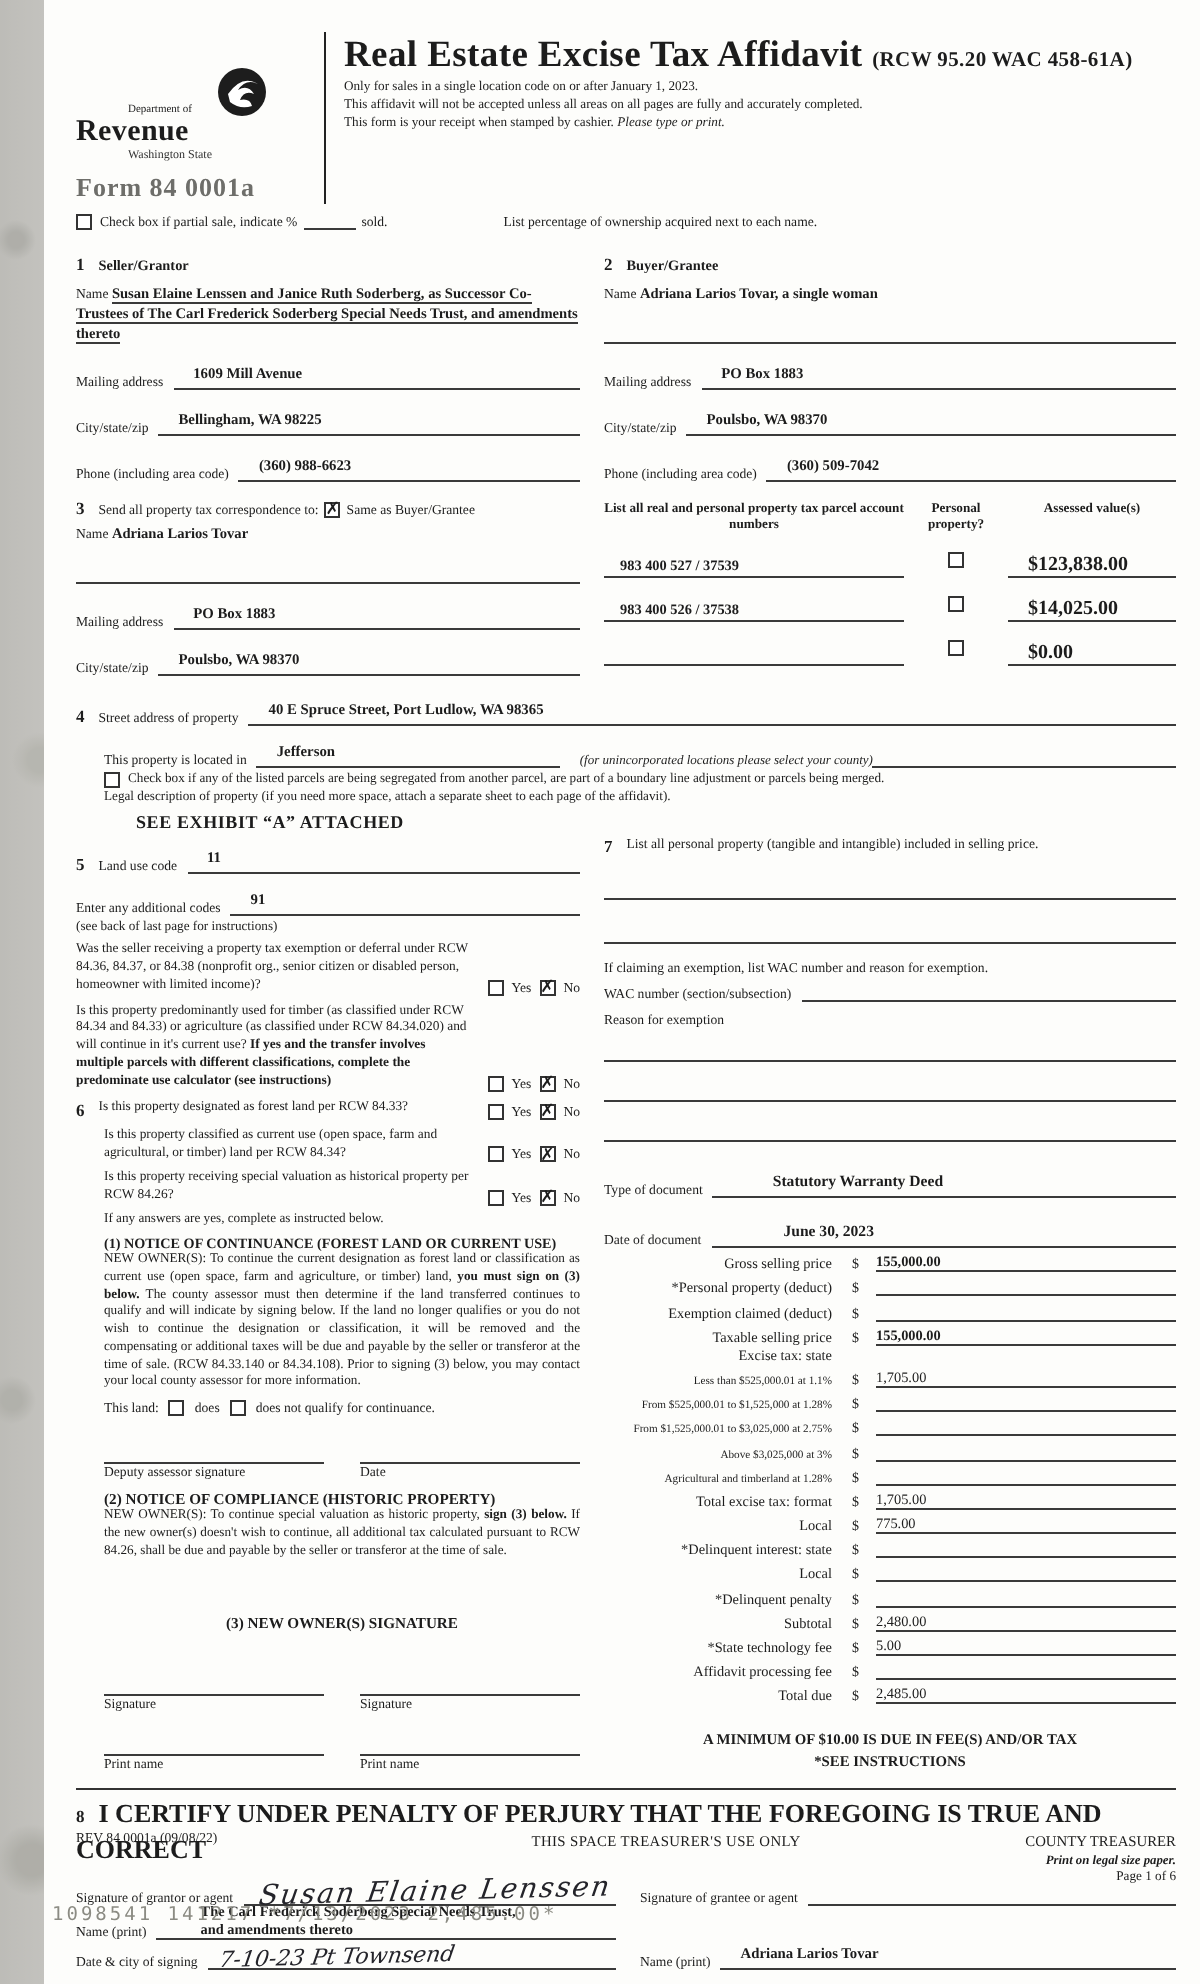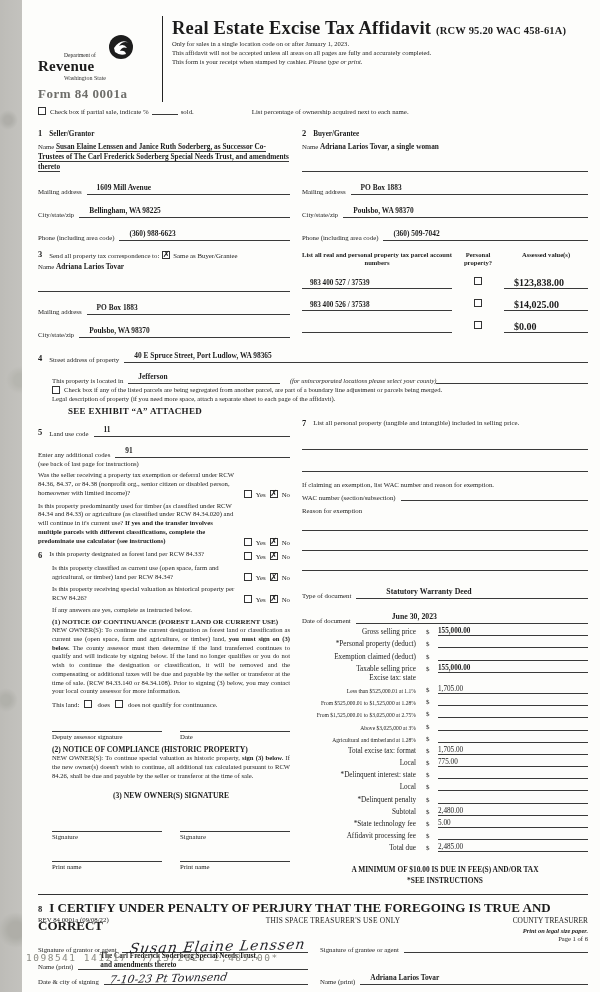--- a/index.html
+++ b/index.html
@@ -326,21 +326,21 @@
               <div class="line"></div>
               <div class="cap">Deputy assessor signature</div>
             </div>
           <div class="sig-slot">
               <div class="line"></div>
               <div class="cap">Date</div>
             </div>
         </div>
         <div class="note-title indent" style="font-size:7.6px;">(2) NOTICE OF COMPLIANCE (HISTORIC PROPERTY)</div>
         <div class="body-text indent"><span>NEW OWNER(S): To continue special valuation as historic property, </span><span class="bold">sign (3) below.</span><span> If the new owner(s) doesn't wish to continue, all additional tax calculated pursuant to RCW 84.26, shall be due and payable by the seller or transferor at the time of sale.</span></div>
-        <div class="indent" style="text-align:center; font-weight:bold; font-size:7.6px; margin-top:10px;">(3)  NEW OWNER(S) SIGNATURE</div>
+        <div class="indent" style="text-align:center; font-weight:bold; font-size:7.6px; margin-top:26px;">(3)  NEW OWNER(S) SIGNATURE</div>
         <div class="sig-pair indent" style="margin-top:22px;">
           <div class="sig-slot">
               <div class="line"></div>
               <div class="cap">Signature</div>
             </div>
           <div class="sig-slot">
               <div class="line"></div>
               <div class="cap">Signature</div>
             </div>
         </div>

